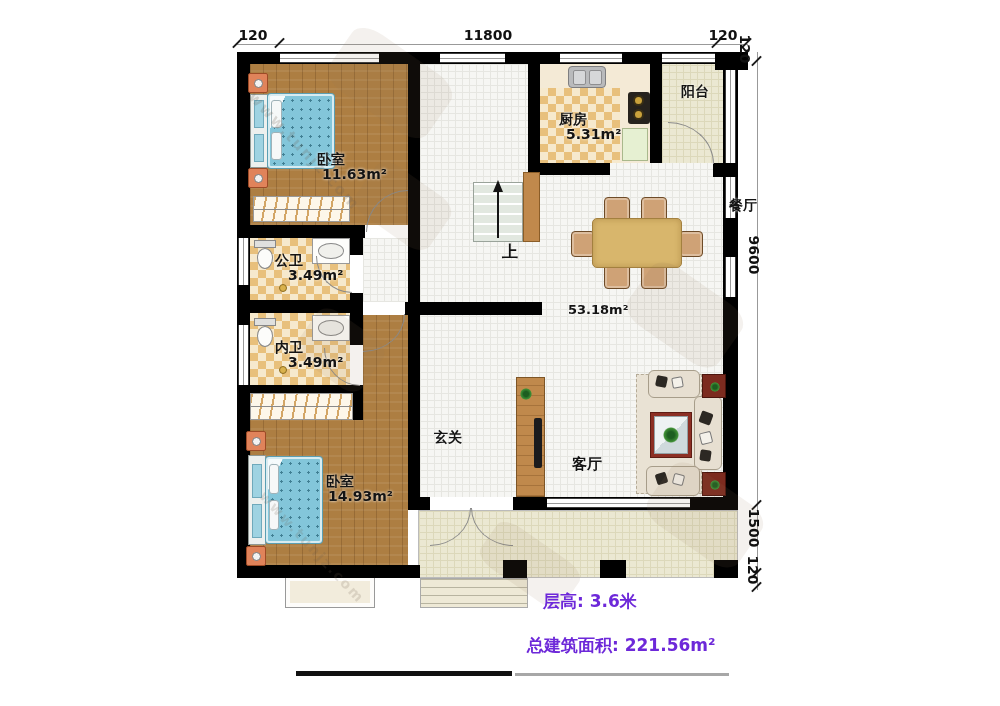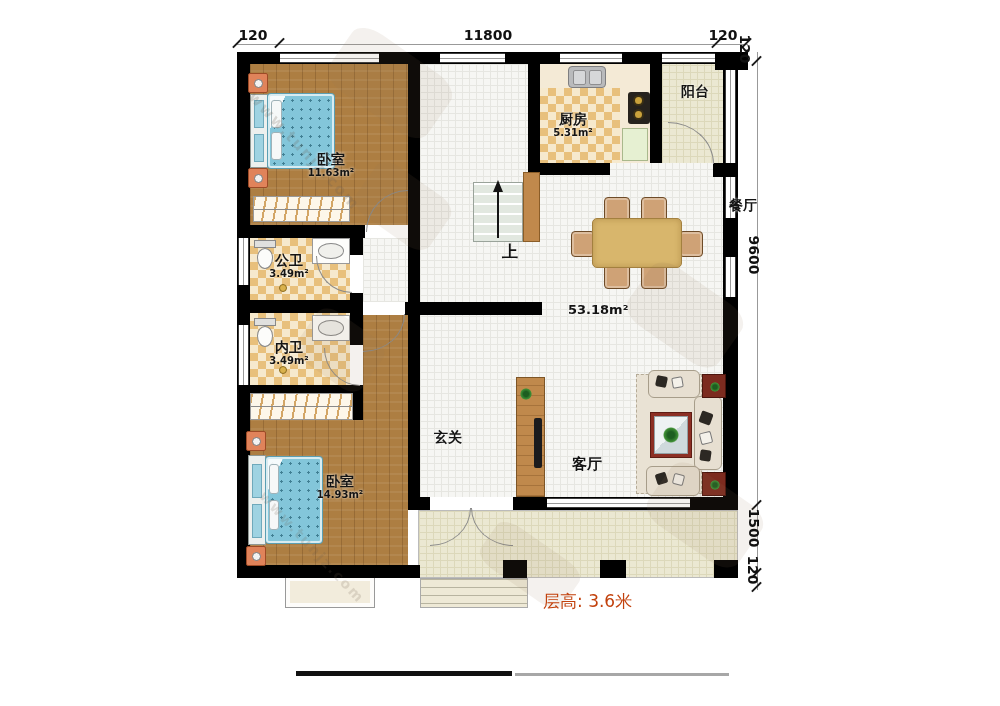--- a/index.html
+++ b/index.html
@@ -23,21 +23,21 @@
     background-image:repeating-linear-gradient(90deg,rgba(60,30,5,.20) 0 1px,transparent 1px 13px),
                      repeating-linear-gradient(0deg,rgba(255,255,255,.07) 0 2px,transparent 2px 9px); }
   .floor-checker { position:absolute; background-color:#f6e9cd;
     background-image:conic-gradient(#e8c07c 0 25%,transparent 0 50%,#e8c07c 0 75%,transparent 0);
     background-size:16px 16px; }
   .floor-marble { position:absolute; background:#f4ead6; }
 
   .room-label { position:absolute; color:#141414; font-weight:bold; font-size:14px;
     text-align:center; white-space:nowrap; line-height:1.1; z-index:30;
     text-shadow:0 0 3px rgba(255,255,255,.95); }
-  .room-area  { font-size:10px; }
+  .room-area  { font-size:14px;margin-left:26px; }
   .dim  { position:absolute; color:#111; font-weight:bold; font-size:14px; white-space:nowrap;
     text-align:center; z-index:32; }
   .dim-line { position:absolute; background:#999; z-index:5; }
   .tick { position:absolute; width:13px; height:2px; background:#1a1a1a; transform:rotate(-45deg); z-index:6; }
 
   .arc { position:absolute; z-index:22; }
   .arc-tl { border-top:1px solid #8a8a8a; border-left:1px solid #8a8a8a; border-top-left-radius:100%; }
   .arc-tr { border-top:1px solid #8a8a8a; border-right:1px solid #8a8a8a; border-top-right-radius:100%; }
   .arc-bl { border-bottom:1px solid #8a8a8a; border-left:1px solid #8a8a8a; border-bottom-left-radius:100%; }
   .arc-br { border-bottom:1px solid #8a8a8a; border-right:1px solid #8a8a8a; border-bottom-right-radius:100%; }
@@ -91,21 +91,21 @@
     box-shadow:inset 0 0 0 4px rgba(255,255,255,.85); }
 
   .wm { position:absolute; color:rgba(110,95,80,.22); font-weight:bold; white-space:nowrap; z-index:28; letter-spacing:2px; }
   .blob { position:absolute; border-radius:22%; background:rgba(150,120,90,.10); transform:rotate(35deg); z-index:27; }
 
   .title-row { position:absolute; left:296px; top:630px; z-index:40; }
   .title-main { display:inline-block; font-size:37px; font-weight:bold; color:#1c1c1c; letter-spacing:5px; }
   .title-scale { display:inline-block; font-size:23px; color:#2a2a2a; margin-left:8px; vertical-align:6px; }
   .title-underline { position:absolute; left:296px; top:671px; width:216px; height:5px; background:#111; z-index:40;
     box-shadow:218px 1px 0 -1px rgba(60,60,60,.45); }
-  .info-line { position:absolute; font-size:17px; color:#c2410c; font-weight:normal; white-space:nowrap; z-index:40; }
+  .info-line { position:absolute; font-size:17px; color:#6d28d9; font-weight:bold; white-space:nowrap; z-index:40; }
   .up-label { position:absolute; font-size:16px; font-weight:bold; color:#111; z-index:30; }
 </style>
 </head>
 <body>
 
 <div id="plan">
 
   <div class="floor-grid" style="left:420px;top:64px;width:303px;height:433px;"></div>
   <div class="floor-grid" style="left:363px;top:238px;width:45px;height:64px;"></div>
   <div class="floor-wood" style="left:250px;top:64px;width:158px;height:161px;"></div>
@@ -322,14 +322,15 @@
   <div class="blob" style="left:330px;top:48px;width:120px;height:70px;"></div>
   <div class="blob" style="left:358px;top:176px;width:90px;height:60px;"></div>
   <div class="blob" style="left:630px;top:280px;width:110px;height:70px;"></div>
   <div class="blob" style="left:300px;top:320px;width:80px;height:60px;"></div>
   <div class="blob" style="left:480px;top:540px;width:100px;height:50px;"></div>
   <div class="blob" style="left:650px;top:480px;width:110px;height:70px;"></div>
 
   <div class="title-underline"></div>
 
   <div class="info-line" style="left:543px;top:590px;">层高: 3.6米</div>
+  <div class="info-line" style="left:527px;top:634px;">总建筑面积: 221.56m²</div>
 
 </div>
 
 </body></html>

